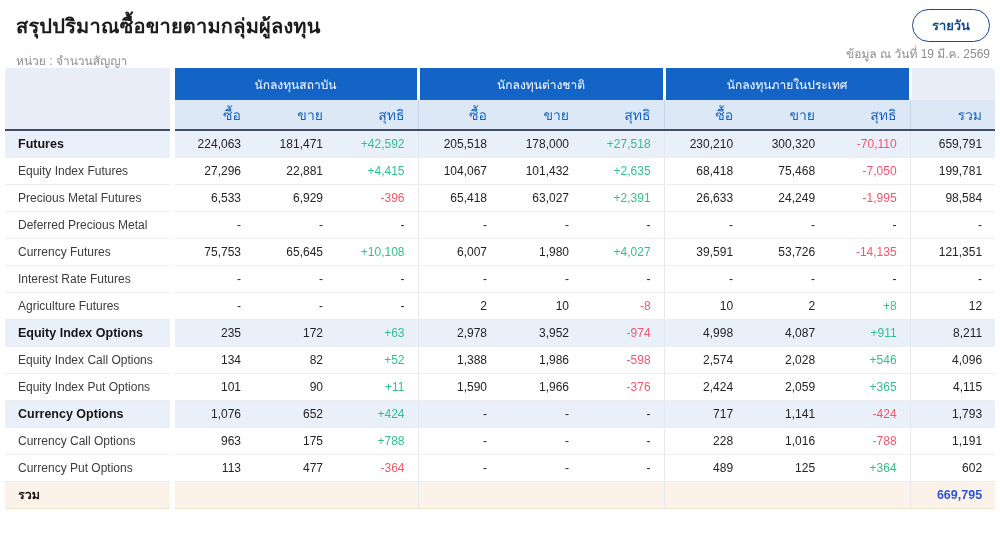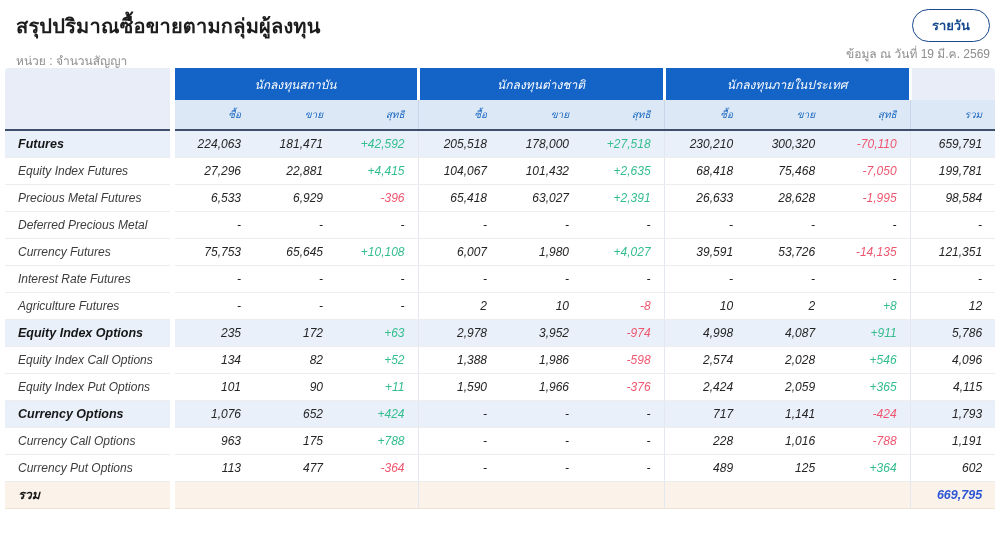--- a/index.html
+++ b/index.html
@@ -16,42 +16,42 @@
   .unit { font-size:12px; color:#8d8d8d; margin-top:9px; }
   .pill-btn {
     position:absolute; top:9px; right:10px;
     background:#fff; border:1.6px solid #17498e; color:#17498e;
     border-radius:17px; padding:5px 19px; font-size:13px; font-weight:600;
     font-family:inherit; cursor:pointer;text-align:center;
   }
   .asof { position:absolute; top:44px; right:10px; font-size:12px; color:#8d8d8d; }
 
   
-  .tbl-wrap { padding:2px 5px 3px 5px;font-style:italic; }
+  .tbl-wrap { padding:2px 5px 3px 5px; }
   table { width:990px; border-collapse:collapse; table-layout:fixed; }
   col.c-label { width:167px; }
   col.c-num { width:82px; }
   col.c-total { width:85px; }
 
   th, td { font-weight:normal; }
 
   
   .group-row th { height:32px; }
   .g-block {
     background:#1463C6; color:#fff; font-size:12px; text-align:center;
     border-left:3px solid #fff; border-right:3px solid #fff;
   }
   .g-first { border-radius:4px 0 0 0; border-left:none; }
   .corner { background:#e8edf7; }
   .corner-tl { border-right:5px solid #fff; border-radius:4px 0 0 0; }
   .corner-tr { border-radius:0 4px 0 0; }
 
   
   .subhead th {
-    height:30px; background:#dde8f6; color:#1565c0; font-size:10px;
+    height:30px; background:#dde8f6; color:#1565c0; font-size:14px;
     text-align:right; padding-right:13px;
     border-bottom:2px solid #3f4e6a;
   }
   .subhead th.lblcell { background:#e8edf7; border-right:5px solid #fff; }
   .subhead th.sep { border-right:1px solid #c9d6ea; }
 
   
   tbody td { height:27px; font-size:12px; border-bottom:1px solid #ededed; }
   td.lbl { color:#3c3c3c; padding-left:13px; text-align:left; border-right:5px solid #fff;margin-top:28px; }
   td.num { text-align:right; padding-right:13px; color:#242424; }
@@ -144,21 +144,21 @@
           </tr>
           <tr>
             <td class="lbl">Precious Metal Futures</td>
             <td class="num">6,533</td>
             <td class="num">6,929</td>
             <td class="num sep neg">-396</td>
             <td class="num">65,418</td>
             <td class="num">63,027</td>
             <td class="num sep pos">+2,391</td>
             <td class="num">26,633</td>
-            <td class="num">28,628</td>
+            <td class="num">24,249</td>
             <td class="num sep neg">-1,995</td>
             <td class="num">98,584</td>
           </tr>
           <tr>
             <td class="lbl">Deferred Precious Metal</td>
             <td class="num">-</td>
             <td class="num">-</td>
             <td class="num sep">-</td>
             <td class="num">-</td>
             <td class="num">-</td>
@@ -211,21 +211,21 @@
             <td class="lbl">Equity Index Options</td>
             <td class="num">235</td>
             <td class="num">172</td>
             <td class="num sep pos">+63</td>
             <td class="num">2,978</td>
             <td class="num">3,952</td>
             <td class="num sep neg">-974</td>
             <td class="num">4,998</td>
             <td class="num">4,087</td>
             <td class="num sep pos">+911</td>
-            <td class="num">5,786</td>
+            <td class="num">8,211</td>
           </tr>
           <tr>
             <td class="lbl">Equity Index Call Options</td>
             <td class="num">134</td>
             <td class="num">82</td>
             <td class="num sep pos">+52</td>
             <td class="num">1,388</td>
             <td class="num">1,986</td>
             <td class="num sep neg">-598</td>
             <td class="num">2,574</td>

